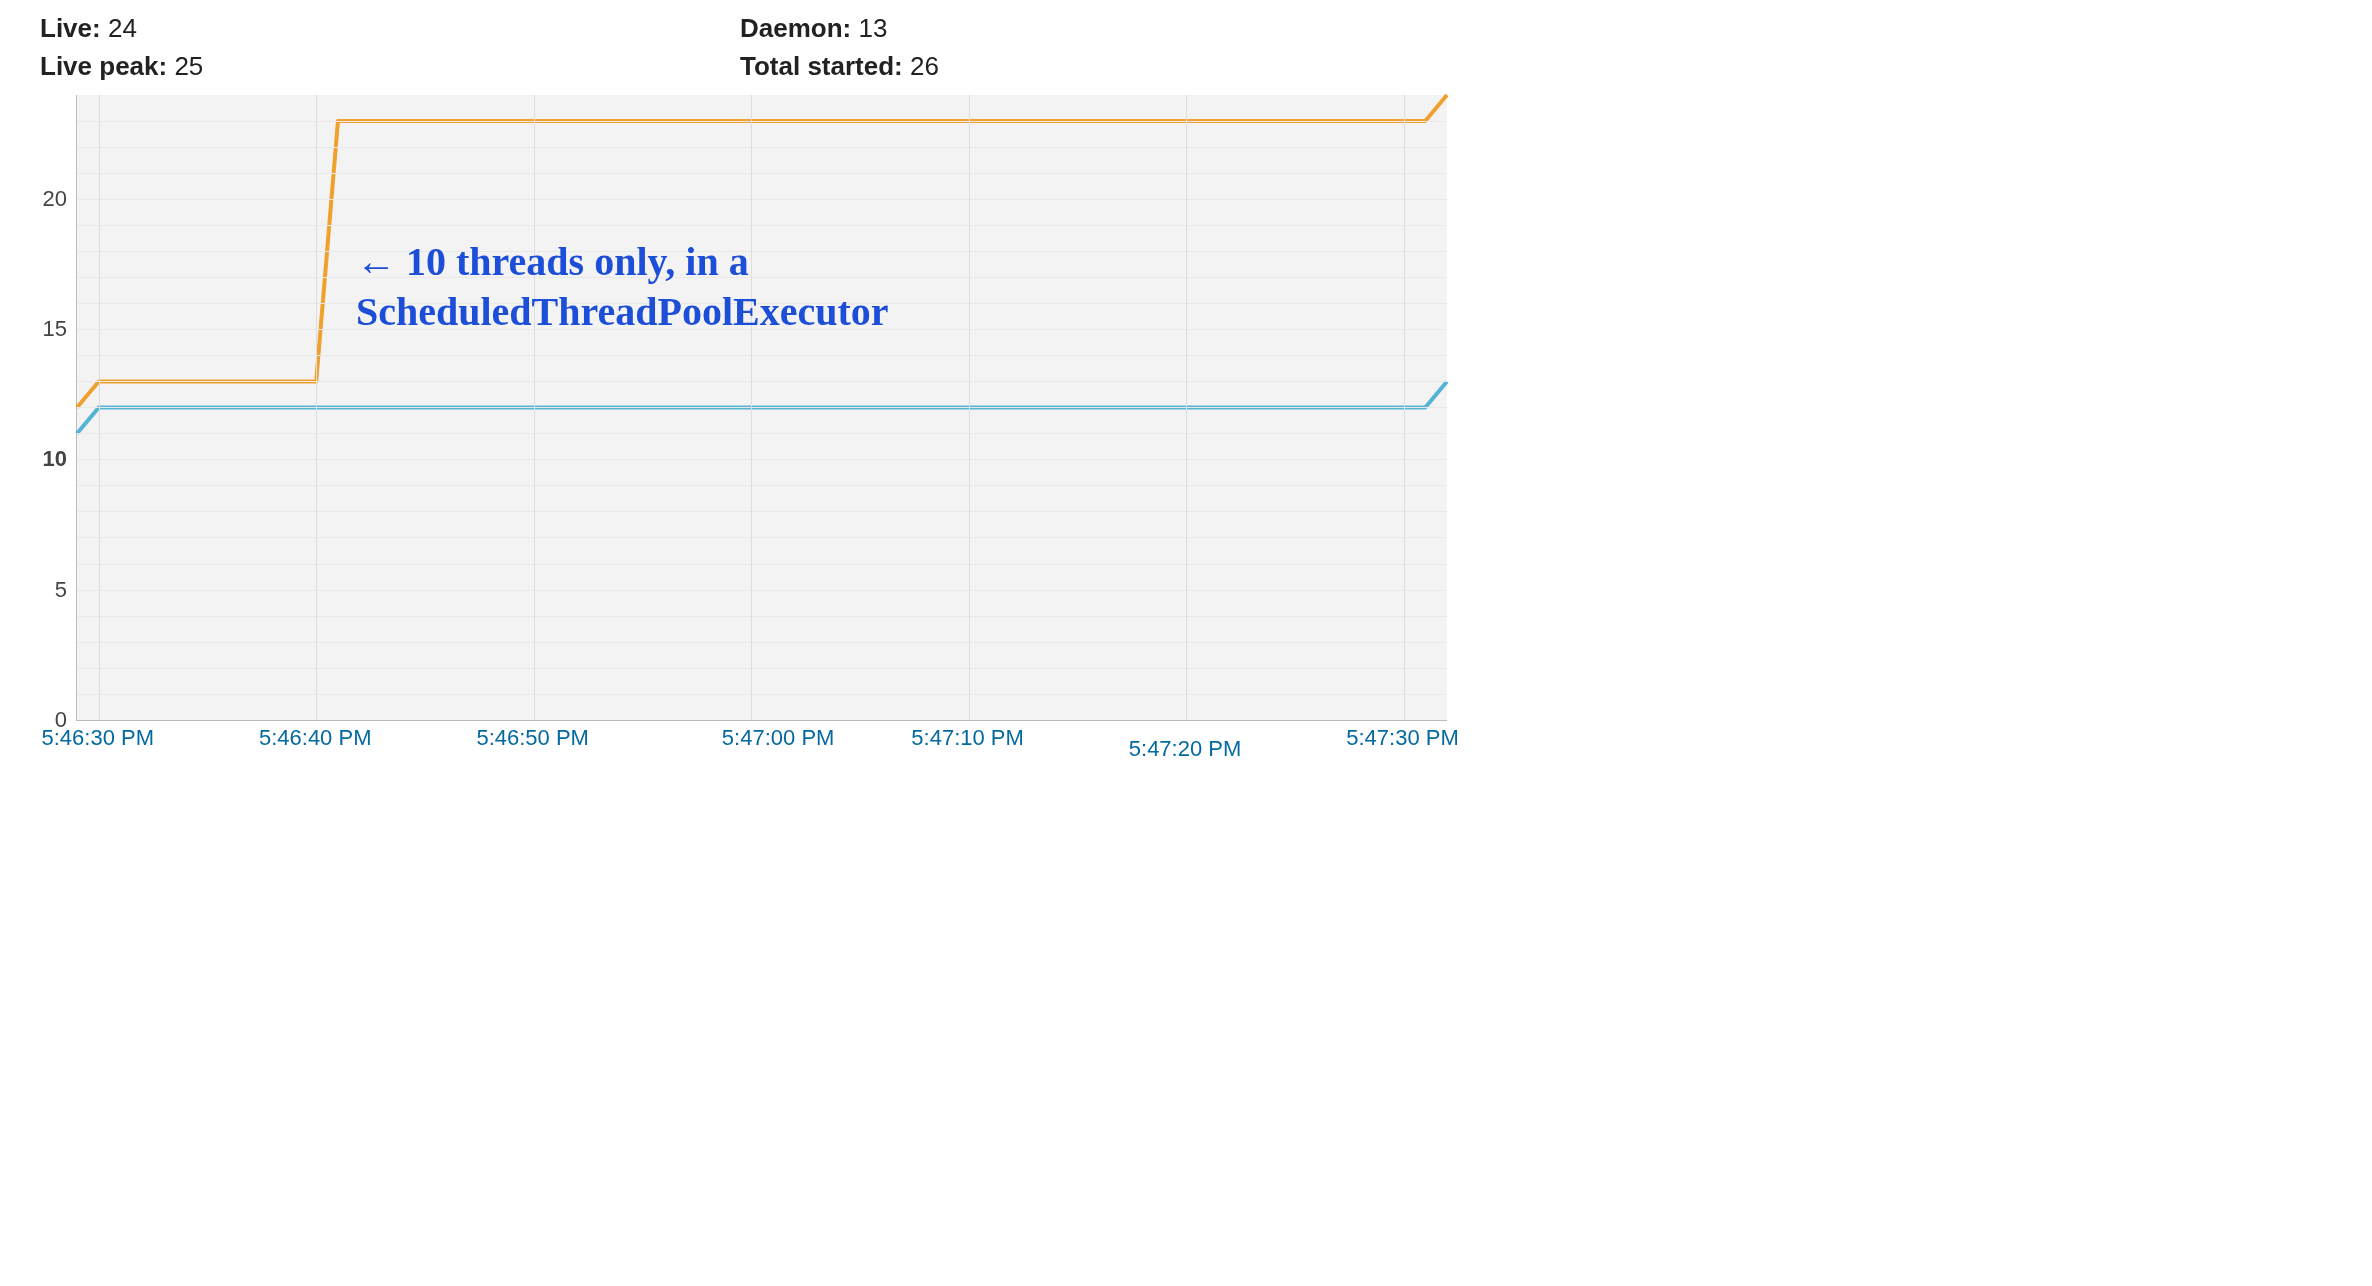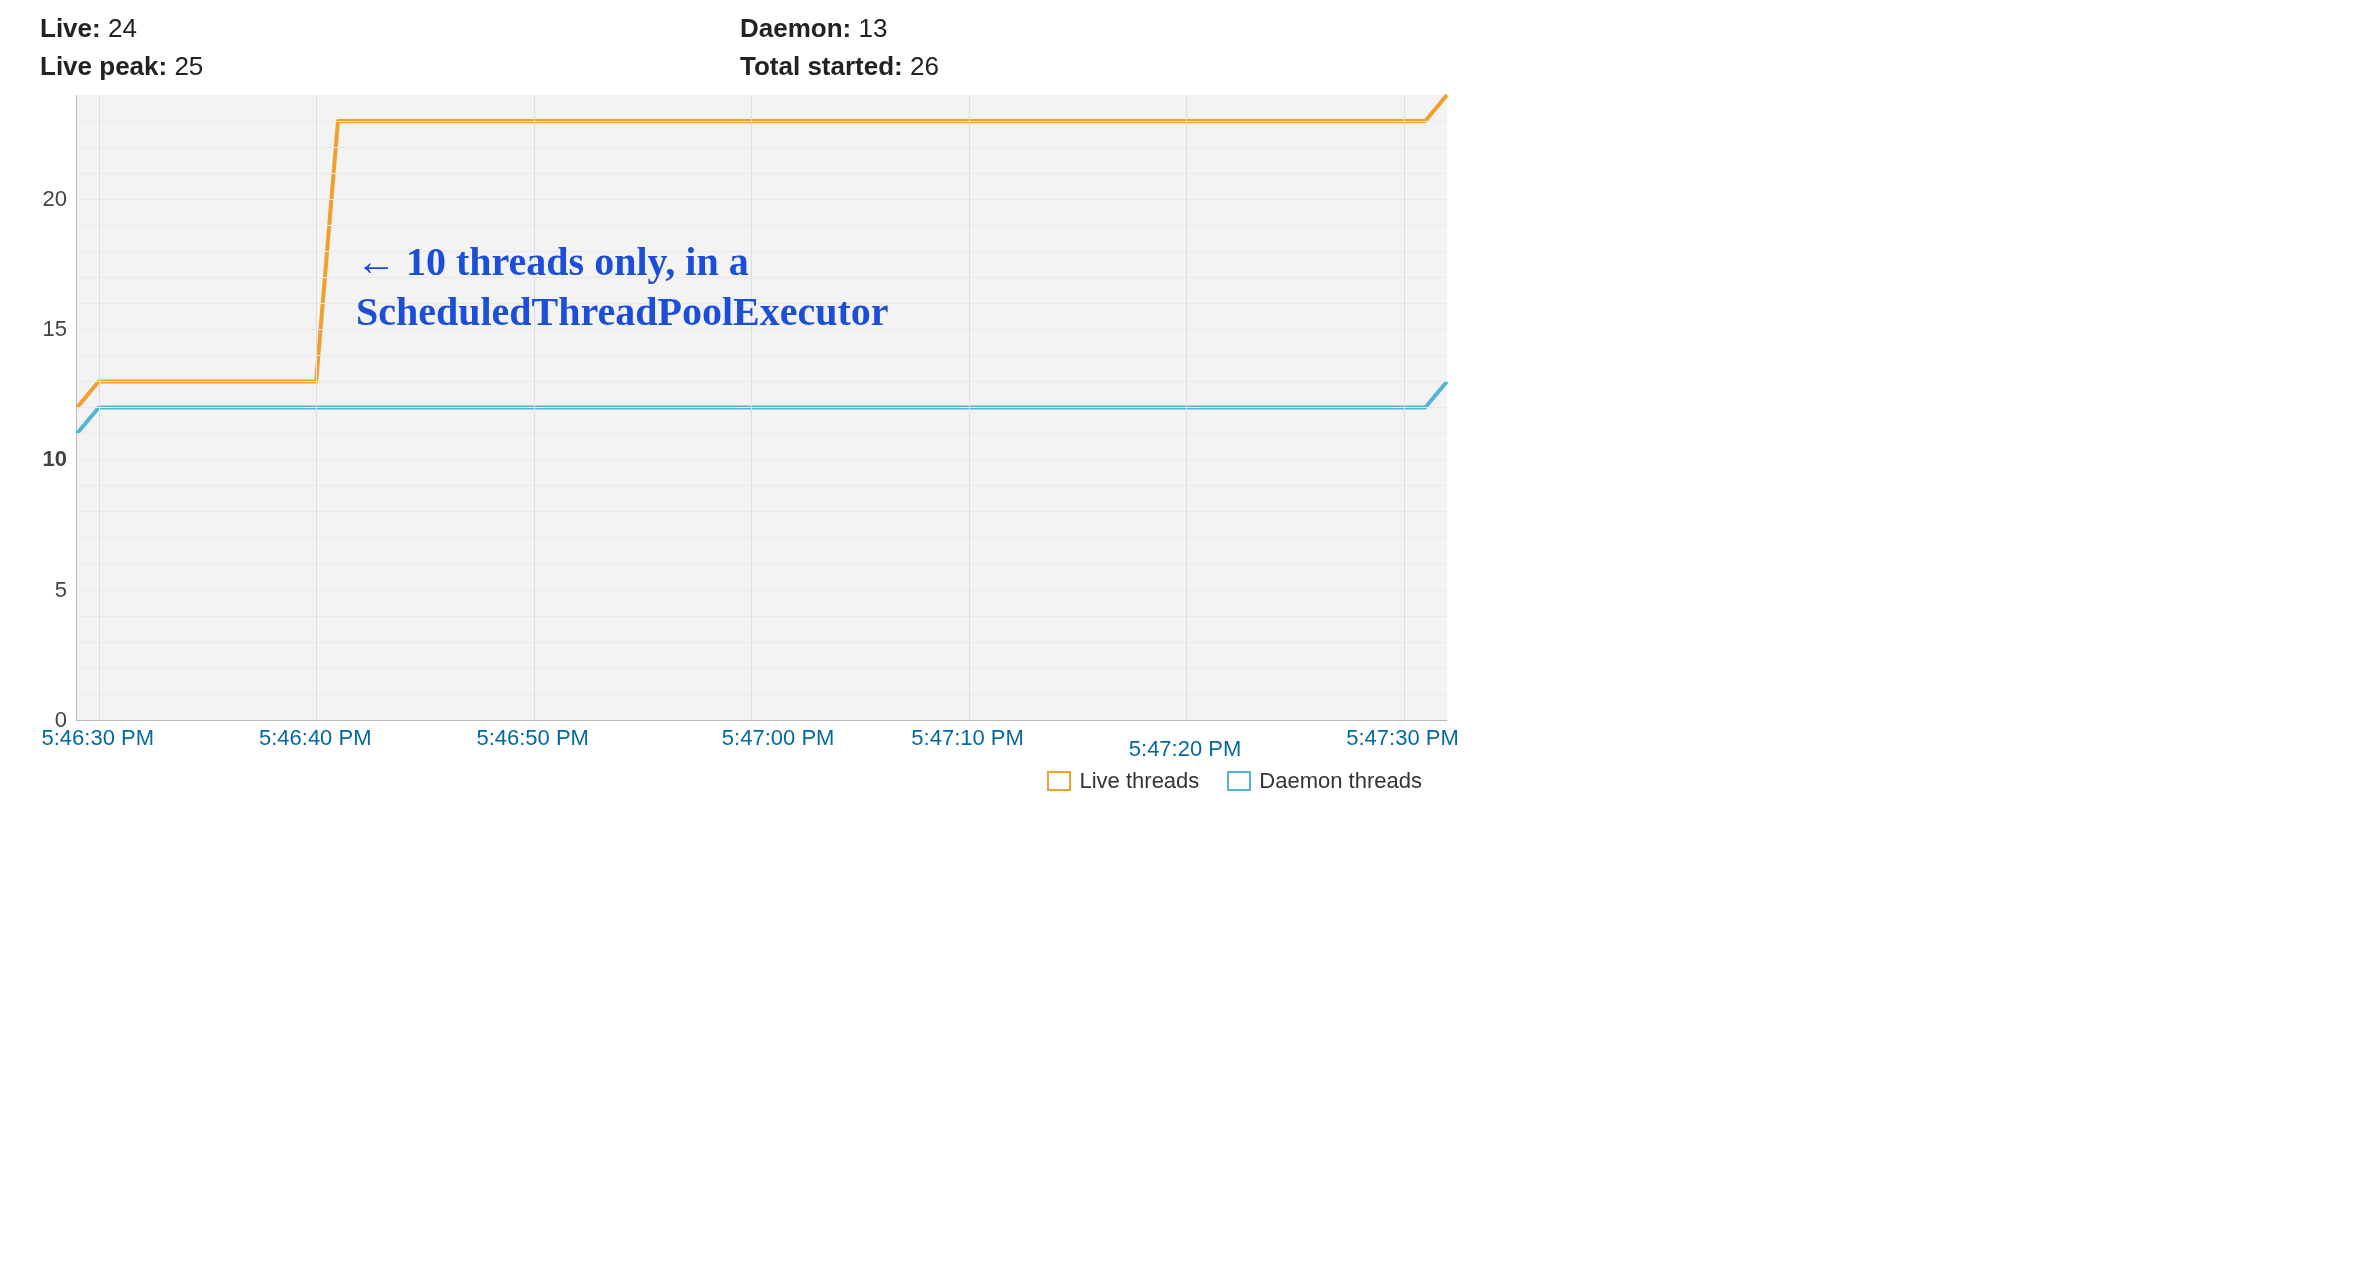--- a/index.html
+++ b/index.html
@@ -178,30 +178,20 @@
         <div class="vgrid" style="left: 239.206px;"></div>
         <div class="vgrid" style="left: 456.667px;"></div>
         <div class="vgrid" style="left: 674.127px;"></div>
         <div class="vgrid" style="left: 891.587px;"></div>
         <div class="vgrid" style="left: 1109.05px;"></div>
         <div class="vgrid" style="left: 1326.51px;"></div>
       </div>
 
     <div class="annotation" id="annotation" style="left: 280px; top: 142px; color: #1d4ed8;">← 10 threads only, in a<br>ScheduledThreadPoolExecutor</div>
 
-    <div class="legend">
-      <div class="legend-item">
-        <span class="swatch orange"></span>
-        <span>Live threads</span>
-      </div>
-      <div class="legend-item">
-        <span class="swatch blue"></span>
-        <span>Daemon threads</span>
-      </div>
-    </div>
   <div class="xtick" style="left: 21.746px;">5:46:30 PM</div>
       <div class="xtick" style="left: 239.206px;">5:46:40 PM</div>
       <div class="xtick" style="left: 456.667px;">5:46:50 PM</div>
       <div class="xtick" style="left: 674.127px; margin-left: 28px;">5:47:00 PM</div>
       <div class="xtick" style="left: 891.587px;">5:47:10 PM</div>
       <div class="xtick" style="left: 1109.05px; margin-top: 11px;">5:47:20 PM</div>
       <div class="xtick" style="left: 1326.51px;">5:47:30 PM</div>
     </div>
 
 </div>

